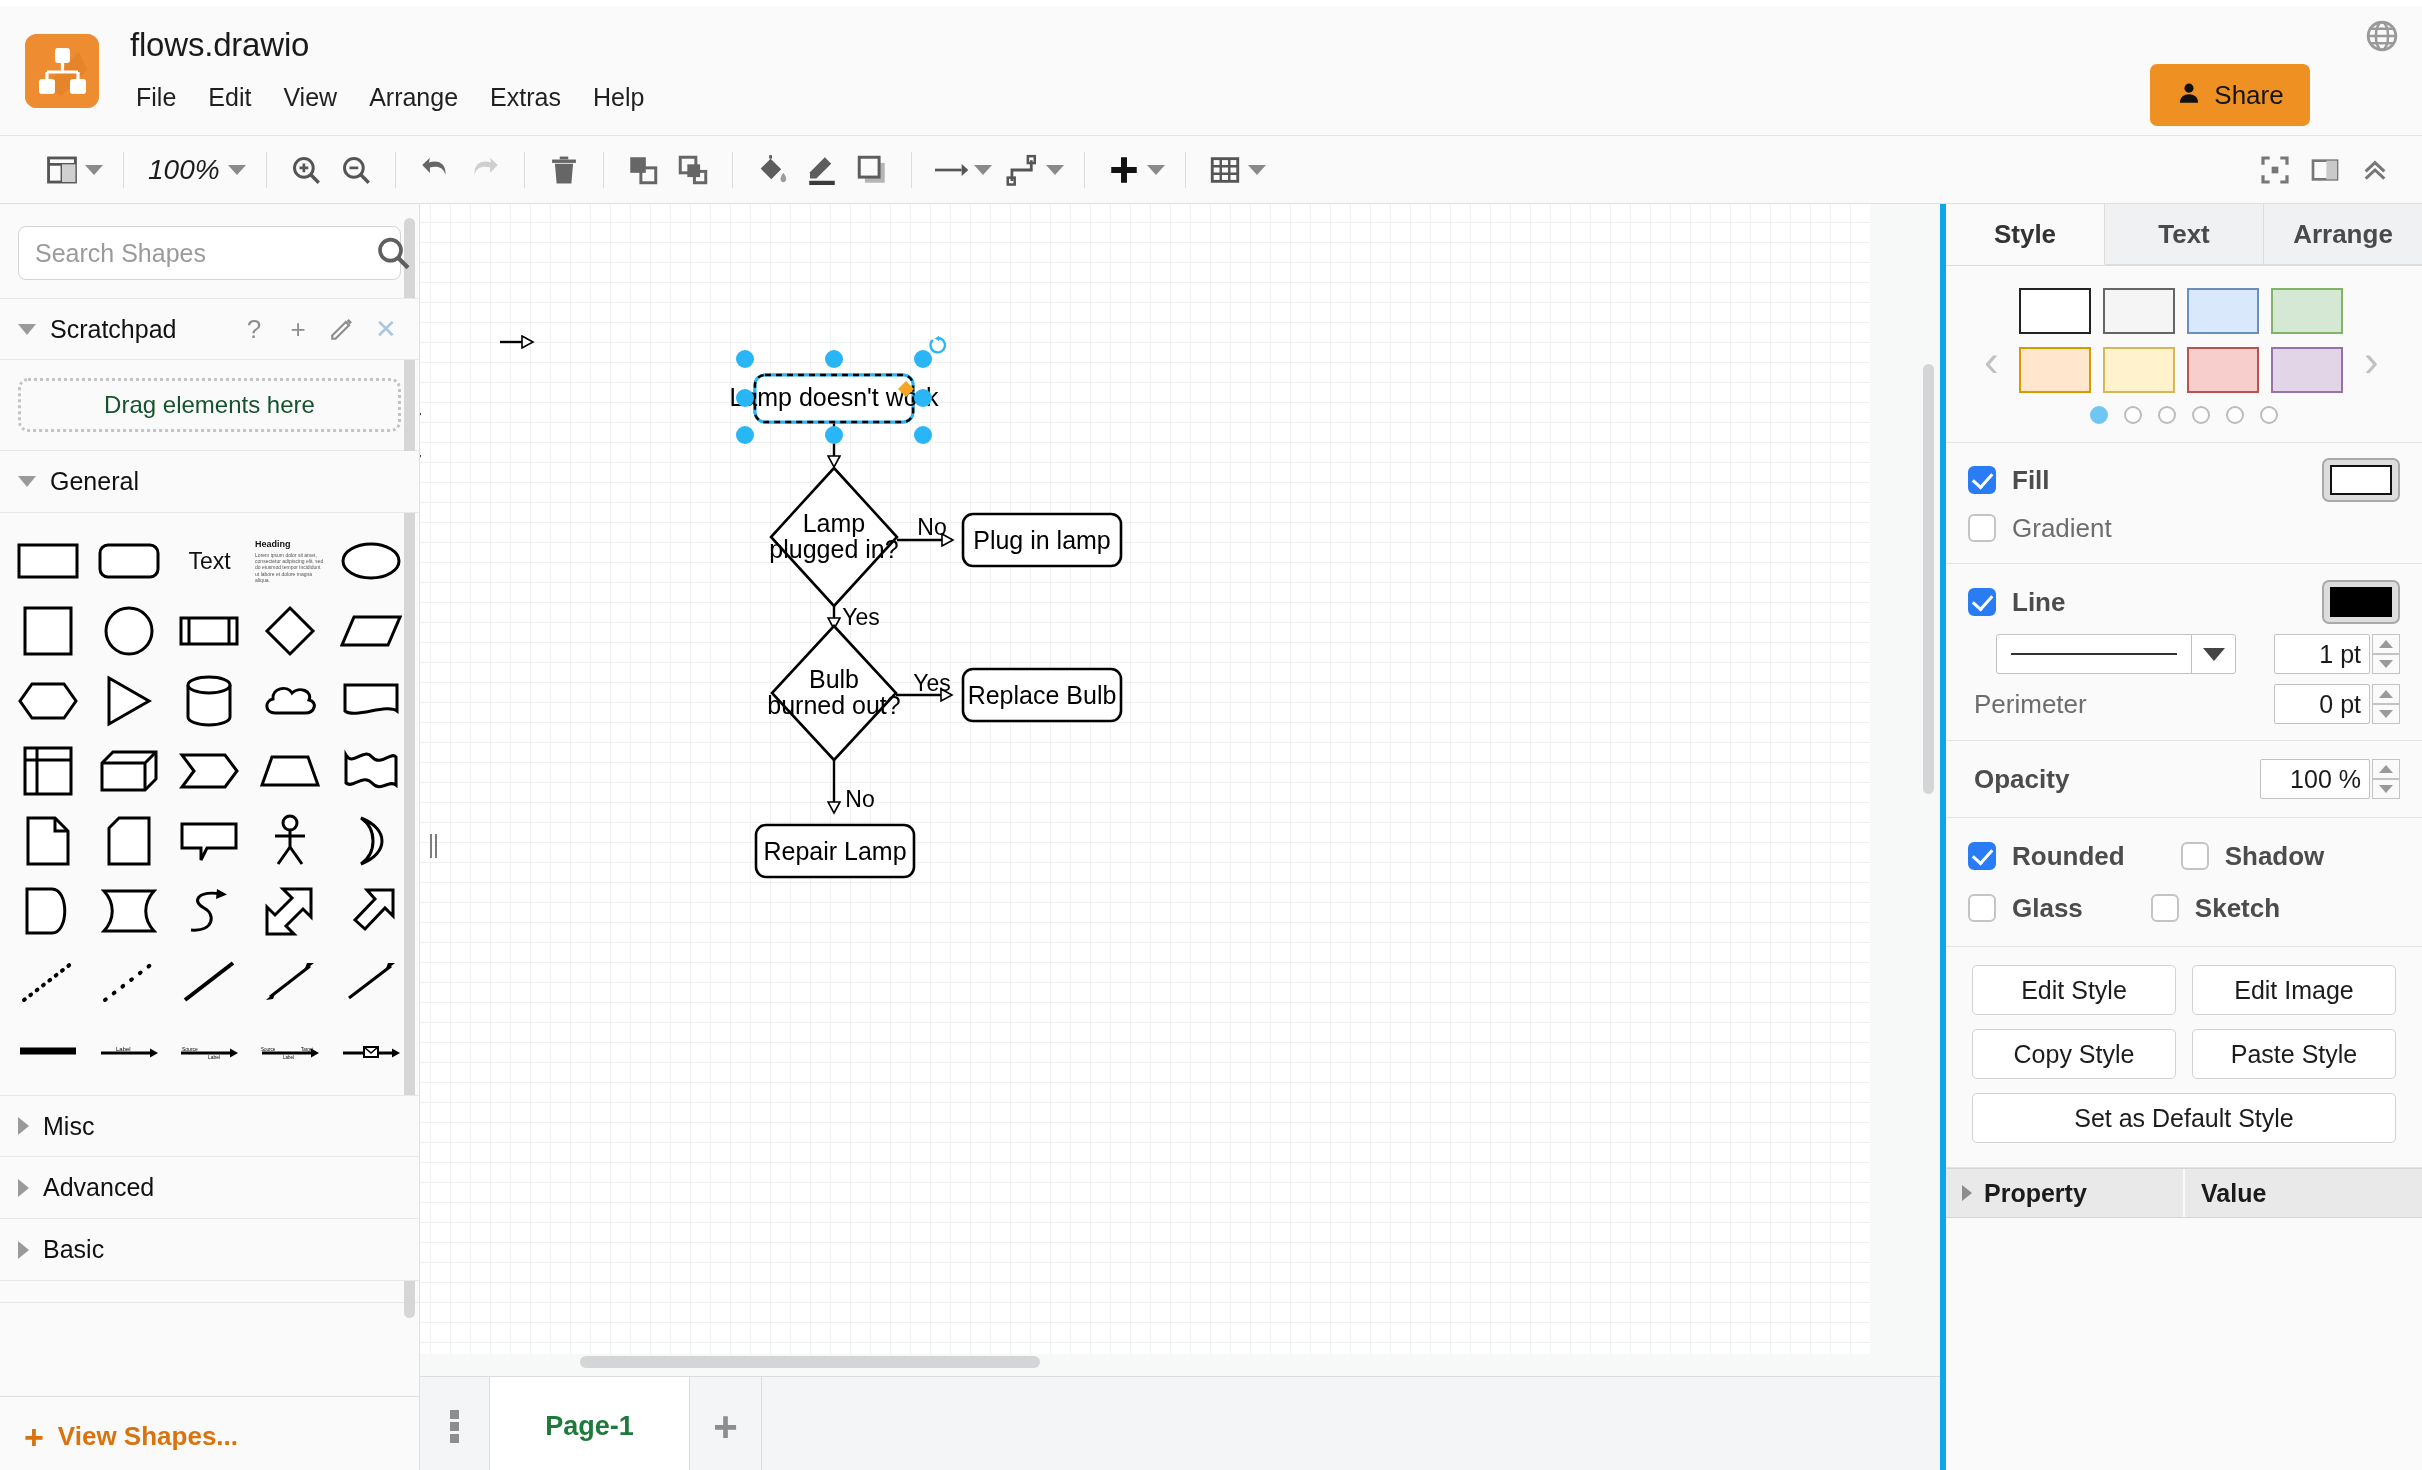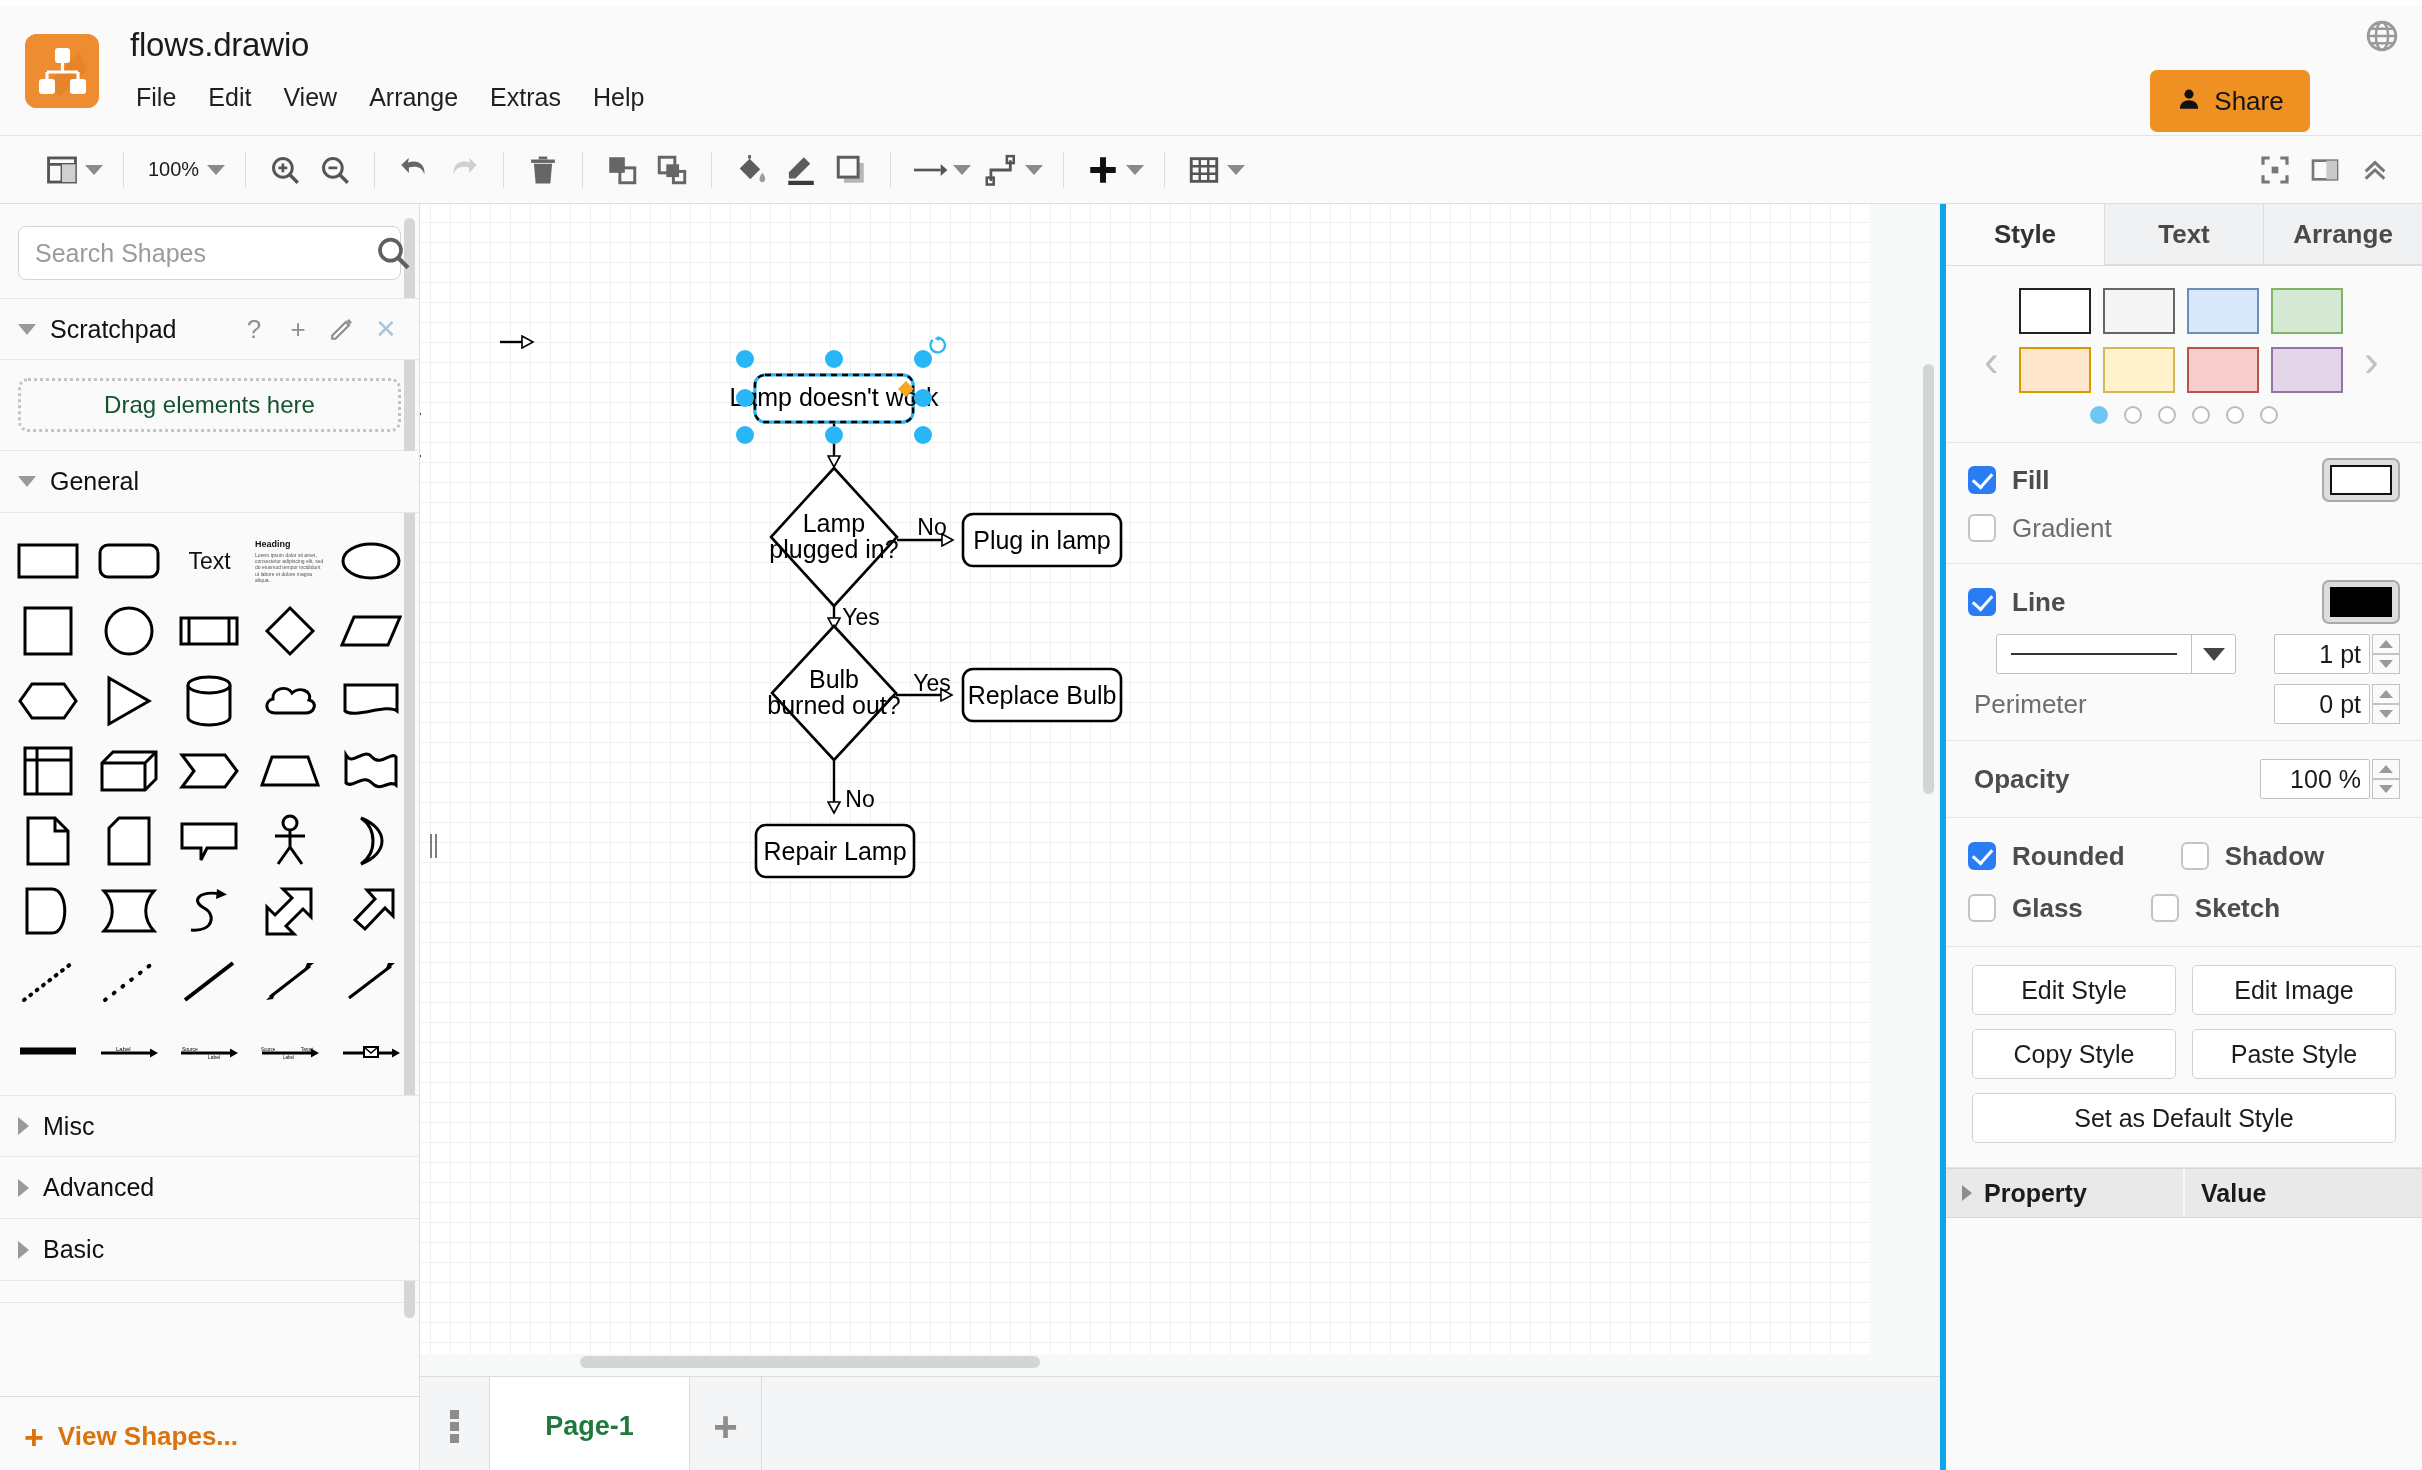--- a/index.html
+++ b/index.html
@@ -34,21 +34,21 @@
   }
   .menu-item:first-child { padding-left:6px; }
   .unsaved-btn {
     position:absolute; left:713px; top:68px; height:44px;
     background:#efa250; border-radius:6px;
     display:flex; align-items:center; gap:14px;
     padding:0 18px; cursor:pointer;
   }
   .unsaved-btn span { font-size:24px; color:#1a1a1a; white-space:nowrap; }
   .share-btn {
-    position:absolute; right:112px; top:64px; height:62px; width:160px;
+    position:absolute; right:112px; top:58px; height:62px; width:160px;
     background:#ef9122; border-radius:7px;
     display:flex; align-items:center; justify-content:center; gap:12px;
     cursor:pointer;
   }
   .share-btn .lbl { font-size:26px; color:#141414; }
   .globe {
     position:absolute; right:22px; top:12px; width:36px; height:36px; cursor:pointer;
   }
 
   
@@ -59,21 +59,21 @@
   }
   .tb-btn {
     width:50px; height:50px; display:flex; align-items:center; justify-content:center;
     cursor:pointer; position:relative;
   }
   .tb-caret {
     width:0;height:0;border-left:9px solid transparent;border-right:9px solid transparent;
     border-top:10px solid #8a8a8a; margin-left:-2px; margin-right:6px; cursor:pointer;
   }
   .tb-sep { width:1px; height:36px; background:#dcdcdc; margin:0 14px; }
-  .tb-zoom { font-size:20px; color:#1c1c1c; padding:0 10px; cursor:pointer; }
+  .tb-zoom { font-size:28px; color:#1c1c1c; padding:0 10px; cursor:pointer;font-style:italic; }
 
   
   .sidebar {
     position:absolute; left:0; top:198px; width:420px; height:1272px;
     background:#fafafa; border-right:1px solid #e0e0e0; overflow:hidden;
   }
   .search-wrap { padding:22px 18px 18px 18px; }
   .search-box {
     position:relative; height:54px; border:1px solid #d4d4d4; border-radius:8px;
     background:#fff; display:flex; align-items:center;

